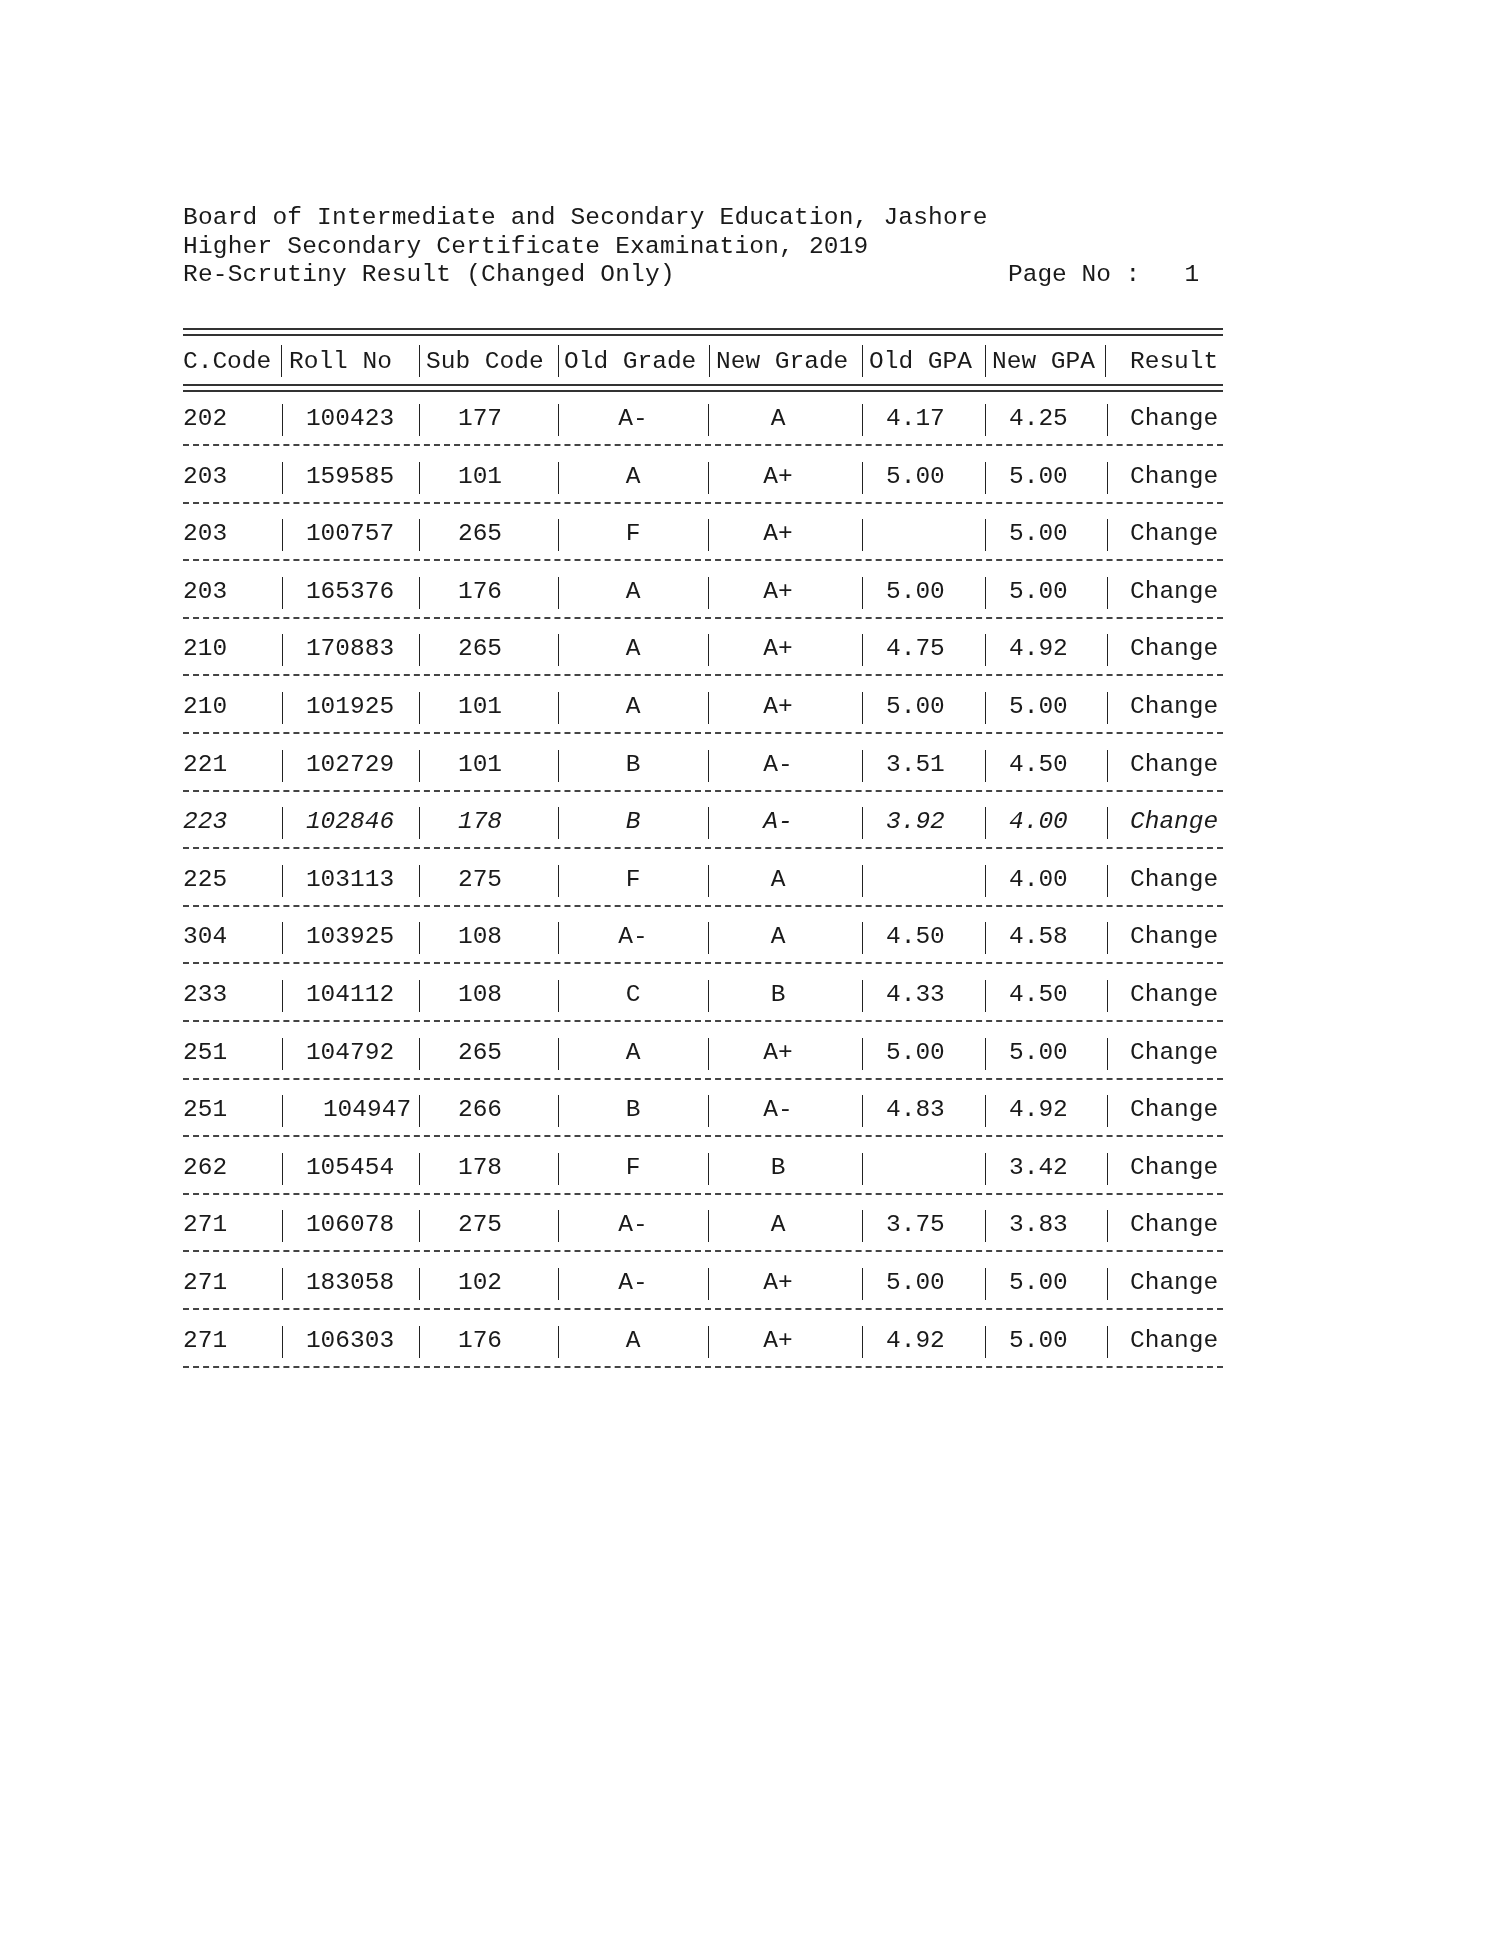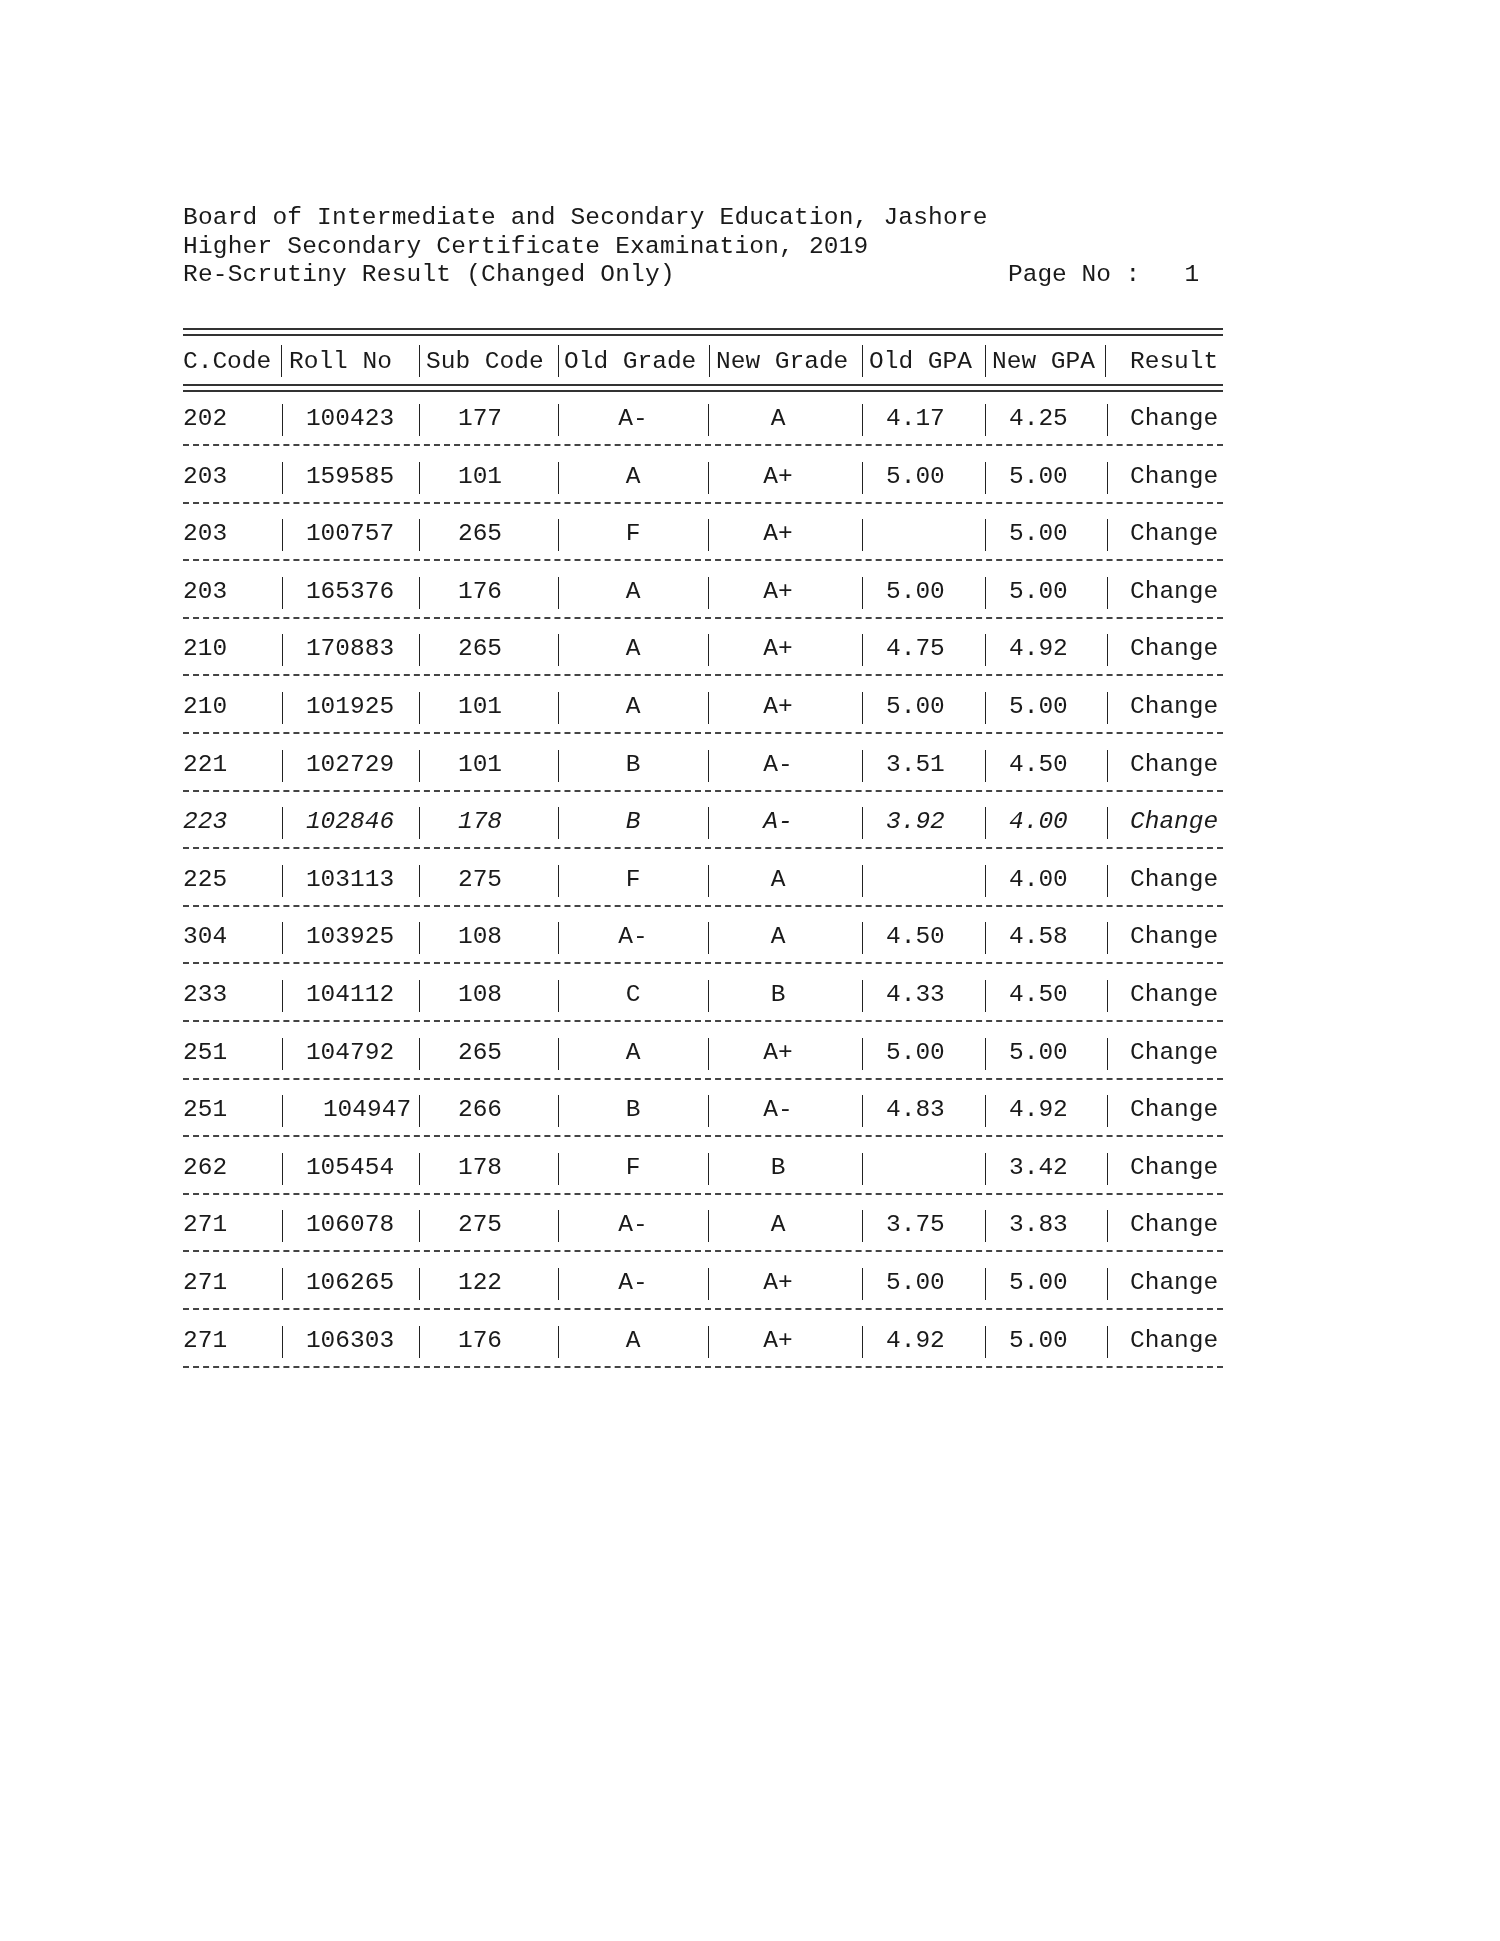--- a/index.html
+++ b/index.html
@@ -331,23 +331,23 @@
     <span class="sep" style="left:985px"></span>
     <span class="cell" style="left:1009px">3.83</span>
     <span class="sep" style="left:1107px"></span>
     <span class="cell" style="left:1130px">Change</span>
   </div>
   <div class="rule dash" style="top: 1250.4px;"></div>
 
   <div class="row" style="top: 1268px;">
     <span class="cell" style="left:183px">271</span>
     <span class="sep" style="left:282px"></span>
-    <span class="cell c" style="left:350px">106265</span>
-    <span class="sep" style="left:419px"></span>
-    <span class="cell c" style="left:480px">122</span>
+    <span class="cell c" style="left:350px">183058</span>
+    <span class="sep" style="left:419px"></span>
+    <span class="cell c" style="left:480px">102</span>
     <span class="sep" style="left:558px"></span>
     <span class="cell c" style="left:633px">A-</span>
     <span class="sep" style="left:708px"></span>
     <span class="cell c" style="left:778px">A+</span>
     <span class="sep" style="left:862px"></span>
     <span class="cell" style="left:886px">5.00</span>
     <span class="sep" style="left:985px"></span>
     <span class="cell" style="left:1009px">5.00</span>
     <span class="sep" style="left:1107px"></span>
     <span class="cell" style="left:1130px">Change</span>

